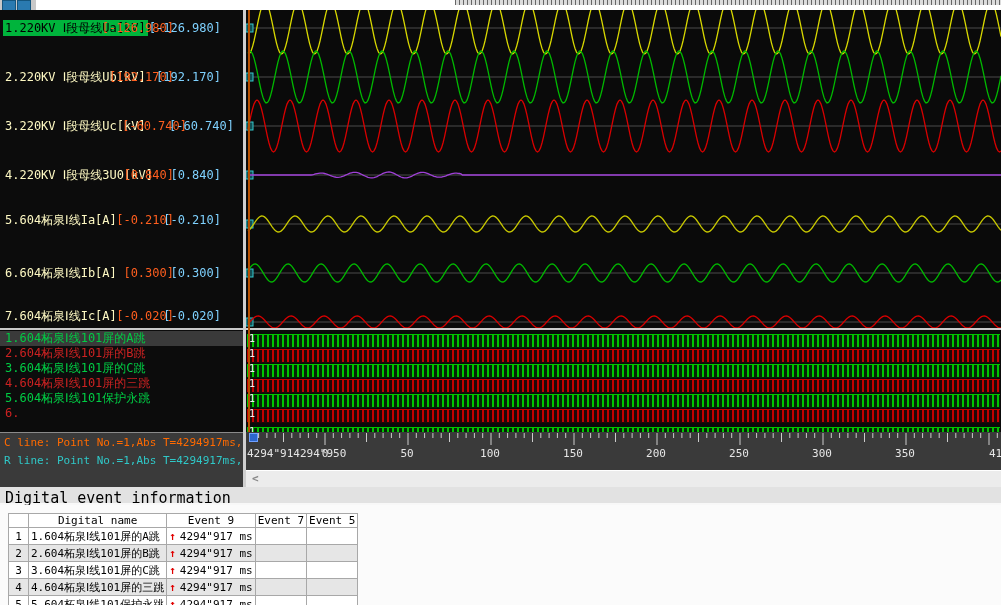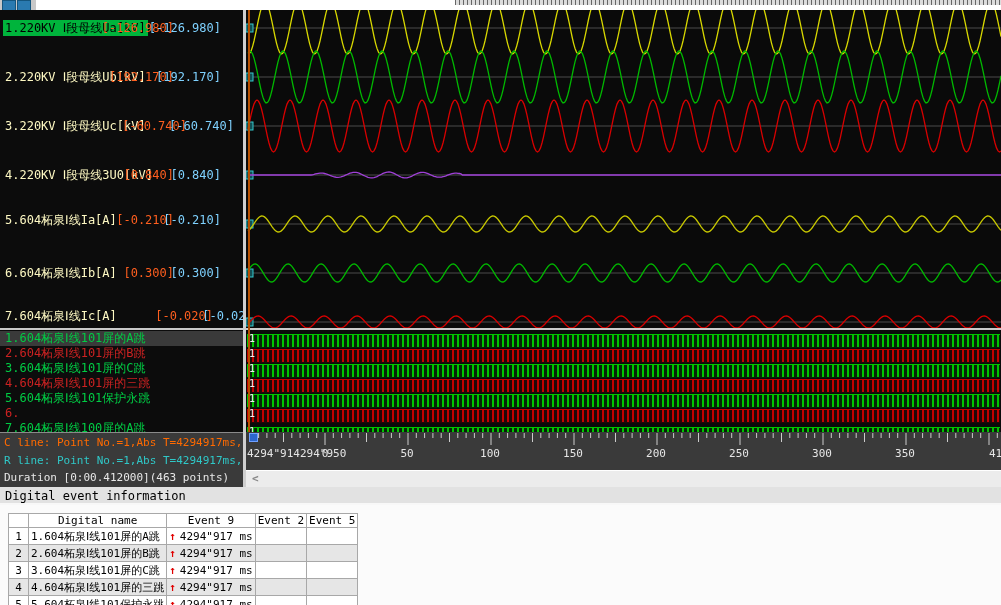--- a/index.html
+++ b/index.html
@@ -39,21 +39,21 @@
   
   #ruler{left:246px;top:432px;width:755px;height:38px;background:#3a3a3a;overflow:hidden;}
   .tick-label{position:absolute;top:15px;color:#e6e6e6;font-size:11px;white-space:nowrap;}
   .tick-label.ctr{transform:translateX(-50%);}
   #ruler-marker{position:absolute;left:3px;top:1px;width:7px;height:7px;background:#2d66cc;border:1px solid #6fa0ff;}
   
   #scrollstrip{left:246px;top:470px;width:755px;height:17px;background:#ececec;border-top:1px solid #ffffff;}
   #scroll-left{position:absolute;left:6px;top:1px;color:#888;font-size:11px;font-weight:bold;}
   
   #event-header-bar{left:0;top:487px;width:1001px;height:16px;background:#e2e2e2;border-bottom:2px solid #f8f8f8;}
-  #event-title{position:absolute;left:5px;top:2px;font-size:12px;color:#000;}
+  #event-title{position:absolute;left:5px;top:2px;font-size:15px;color:#000;}
   #table-panel{left:0;top:505px;width:1001px;height:100px;background:#fbfbfb;}
   #event-table{position:absolute;left:8px;top:8px;border-collapse:collapse;table-layout:fixed;background:#fff;}
   #event-table td,#event-table th{border:1px solid #a8a8a8;font-size:11px;font-weight:normal;
       padding:0 2px;overflow:hidden;white-space:nowrap;height:16px;}
   #event-table th{height:13px;text-align:center;}
   #event-table tr.even td{background:#e6e6e6;}
   td.cnum{text-align:center;}
   .evt-arrow{color:#e00000;font-weight:bold;margin-right:4px;}
 </style>
 </head>
@@ -90,39 +90,37 @@
       <div class="arow" style="top: 202px;">
         <span class="alabel">5.604柘泉Ⅰ线Ia[A]</span>
         <span class="aval v1">[-0.210]</span>
         <span class="aval v2">[-0.210]</span>
       </div>
       <div class="arow" style="top: 255px;">
         <span class="alabel">6.604柘泉Ⅰ线Ib[A]</span>
         <span class="aval v1">[0.300]</span>
         <span class="aval v2">[0.300]</span>
       </div>
-      <div class="arow" style="top: 298px; padding-left: 39px;">
+      <div class="arow" style="top: 298px;">
         <span class="alabel">7.604柘泉Ⅰ线Ic[A]</span>
         <span class="aval v1">[-0.020]</span>
         <span class="aval v2">[-0.020]</span>
       </div>
     </div>
   <div id="digital-list">
       <div class="drow dgreen sel" style="top: 2px;">1.604柘泉Ⅰ线101屏的A跳</div>
       <div class="drow dred" style="top: 17px;">2.604柘泉Ⅰ线101屏的B跳</div>
       <div class="drow dgreen" style="top: 32px;">3.604柘泉Ⅰ线101屏的C跳</div>
       <div class="drow dred" style="top: 47px;">4.604柘泉Ⅰ线101屏的三跳</div>
       <div class="drow dgreen" style="top: 62px;">5.604柘泉Ⅰ线101保护永跳</div>
       <div class="drow dred" style="top: 77px;">6.</div>
-      <div class="drow dgreen" style="top: 92px;">7.604柘泉Ⅰ线100屏的A跳</div>
     </div>
   <div id="status-panel">
     <div class="stline" id="st-c">C line: Point No.=1,Abs T=4294917ms,  Rel T=42949</div>
     <div class="stline" id="st-r">R line: Point No.=1,Abs T=4294917ms,  Rel T=42949</div>
-    <div class="stline" id="st-d">Duration [0:00.412000](463 points)</div>
   </div>
 </div>
 <div class="abs" id="vborder"></div>
 
 <div class="abs" id="plot">
   <svg id="wave-svg" width="755" height="318" xmlns="http://www.w3.org/2000/svg">
       <line x1="2" y1="18" x2="755" y2="18" stroke="#4a4a4a" stroke-width="1"></line>
       <rect x="0" y="14" width="7" height="8" fill="#124f54" stroke="#35c8cc" stroke-width="1"></rect>
       <polyline points="2.0,43.9 3.5,43.5 5.0,41.1 6.5,36.8 8.0,31.0 9.5,24.1 11.0,16.8 12.5,9.5 14.0,2.9 15.5,-2.4 17.0,-6.1 18.5,-7.9 20.0,-7.5 21.5,-5.1 23.0,-0.8 24.5,5.0 26.0,11.9 27.5,19.2 29.0,26.5 30.5,33.1 32.0,38.4 33.5,42.1 35.0,43.9 36.5,43.5 38.0,41.1 39.5,36.8 41.0,31.0 42.5,24.1 44.0,16.8 45.5,9.5 47.0,2.9 48.5,-2.4 50.0,-6.1 51.5,-7.9 53.0,-7.5 54.5,-5.1 56.0,-0.8 57.5,5.0 59.0,11.9 60.5,19.2 62.0,26.5 63.5,33.1 65.0,38.4 66.5,42.1 68.0,43.9 69.5,43.5 71.0,41.1 72.5,36.8 74.0,31.0 75.5,24.1 77.0,16.8 78.5,9.5 80.0,2.9 81.5,-2.4 83.0,-6.1 84.5,-7.9 86.0,-7.5 87.5,-5.1 89.0,-0.8 90.5,5.0 92.0,11.9 93.5,19.2 95.0,26.5 96.5,33.1 98.0,38.4 99.5,42.1 101.0,43.9 102.5,43.5 104.0,41.1 105.5,36.8 107.0,31.0 108.5,24.1 110.0,16.8 111.5,9.5 113.0,2.9 114.5,-2.4 116.0,-6.1 117.5,-7.9 119.0,-7.5 120.5,-5.1 122.0,-0.8 123.5,5.0 125.0,11.9 126.5,19.2 128.0,26.5 129.5,33.1 131.0,38.4 132.5,42.1 134.0,43.9 135.5,43.5 137.0,41.1 138.5,36.8 140.0,31.0 141.5,24.1 143.0,16.8 144.5,9.5 146.0,2.9 147.5,-2.4 149.0,-6.1 150.5,-7.9 152.0,-7.5 153.5,-5.1 155.0,-0.8 156.5,5.0 158.0,11.9 159.5,19.2 161.0,26.5 162.5,33.1 164.0,38.4 165.5,42.1 167.0,43.9 168.5,43.5 170.0,41.1 171.5,36.8 173.0,31.0 174.5,24.1 176.0,16.8 177.5,9.5 179.0,2.9 180.5,-2.4 182.0,-6.1 183.5,-7.9 185.0,-7.5 186.5,-5.1 188.0,-0.8 189.5,5.0 191.0,11.9 192.5,19.2 194.0,26.5 195.5,33.1 197.0,38.4 198.5,42.1 200.0,43.9 201.5,43.5 203.0,41.1 204.5,36.8 206.0,31.0 207.5,24.1 209.0,16.8 210.5,9.5 212.0,2.9 213.5,-2.4 215.0,-6.1 216.5,-7.9 218.0,-7.5 219.5,-5.1 221.0,-0.8 222.5,5.0 224.0,11.9 225.5,19.2 227.0,26.5 228.5,33.1 230.0,38.4 231.5,42.1 233.0,43.9 234.5,43.5 236.0,41.1 237.5,36.8 239.0,31.0 240.5,24.1 242.0,16.8 243.5,9.5 245.0,2.9 246.5,-2.4 248.0,-6.1 249.5,-7.9 251.0,-7.5 252.5,-5.1 254.0,-0.8 255.5,5.0 257.0,11.9 258.5,19.2 260.0,26.5 261.5,33.1 263.0,38.4 264.5,42.1 266.0,43.9 267.5,43.5 269.0,41.1 270.5,36.8 272.0,31.0 273.5,24.1 275.0,16.8 276.5,9.5 278.0,2.9 279.5,-2.4 281.0,-6.1 282.5,-7.9 284.0,-7.5 285.5,-5.1 287.0,-0.8 288.5,5.0 290.0,11.9 291.5,19.2 293.0,26.5 294.5,33.1 296.0,38.4 297.5,42.1 299.0,43.9 300.5,43.5 302.0,41.1 303.5,36.8 305.0,31.0 306.5,24.1 308.0,16.8 309.5,9.5 311.0,2.9 312.5,-2.4 314.0,-6.1 315.5,-7.9 317.0,-7.5 318.5,-5.1 320.0,-0.8 321.5,5.0 323.0,11.9 324.5,19.2 326.0,26.5 327.5,33.1 329.0,38.4 330.5,42.1 332.0,43.9 333.5,43.5 335.0,41.1 336.5,36.8 338.0,31.0 339.5,24.1 341.0,16.8 342.5,9.5 344.0,2.9 345.5,-2.4 347.0,-6.1 348.5,-7.9 350.0,-7.5 351.5,-5.1 353.0,-0.8 354.5,5.0 356.0,11.9 357.5,19.2 359.0,26.5 360.5,33.1 362.0,38.4 363.5,42.1 365.0,43.9 366.5,43.5 368.0,41.1 369.5,36.8 371.0,31.0 372.5,24.1 374.0,16.8 375.5,9.5 377.0,2.9 378.5,-2.4 380.0,-6.1 381.5,-7.9 383.0,-7.5 384.5,-5.1 386.0,-0.8 387.5,5.0 389.0,11.9 390.5,19.2 392.0,26.5 393.5,33.1 395.0,38.4 396.5,42.1 398.0,43.9 399.5,43.5 401.0,41.1 402.5,36.8 404.0,31.0 405.5,24.1 407.0,16.8 408.5,9.5 410.0,2.9 411.5,-2.4 413.0,-6.1 414.5,-7.9 416.0,-7.5 417.5,-5.1 419.0,-0.8 420.5,5.0 422.0,11.9 423.5,19.2 425.0,26.5 426.5,33.1 428.0,38.4 429.5,42.1 431.0,43.9 432.5,43.5 434.0,41.1 435.5,36.8 437.0,31.0 438.5,24.1 440.0,16.8 441.5,9.5 443.0,2.9 444.5,-2.4 446.0,-6.1 447.5,-7.9 449.0,-7.5 450.5,-5.1 452.0,-0.8 453.5,5.0 455.0,11.9 456.5,19.2 458.0,26.5 459.5,33.1 461.0,38.4 462.5,42.1 464.0,43.9 465.5,43.5 467.0,41.1 468.5,36.8 470.0,31.0 471.5,24.1 473.0,16.8 474.5,9.5 476.0,2.9 477.5,-2.4 479.0,-6.1 480.5,-7.9 482.0,-7.5 483.5,-5.1 485.0,-0.8 486.5,5.0 488.0,11.9 489.5,19.2 491.0,26.5 492.5,33.1 494.0,38.4 495.5,42.1 497.0,43.9 498.5,43.5 500.0,41.1 501.5,36.8 503.0,31.0 504.5,24.1 506.0,16.8 507.5,9.5 509.0,2.9 510.5,-2.4 512.0,-6.1 513.5,-7.9 515.0,-7.5 516.5,-5.1 518.0,-0.8 519.5,5.0 521.0,11.9 522.5,19.2 524.0,26.5 525.5,33.1 527.0,38.4 528.5,42.1 530.0,43.9 531.5,43.5 533.0,41.1 534.5,36.8 536.0,31.0 537.5,24.1 539.0,16.8 540.5,9.5 542.0,2.9 543.5,-2.4 545.0,-6.1 546.5,-7.9 548.0,-7.5 549.5,-5.1 551.0,-0.8 552.5,5.0 554.0,11.9 555.5,19.2 557.0,26.5 558.5,33.1 560.0,38.4 561.5,42.1 563.0,43.9 564.5,43.5 566.0,41.1 567.5,36.8 569.0,31.0 570.5,24.1 572.0,16.8 573.5,9.5 575.0,2.9 576.5,-2.4 578.0,-6.1 579.5,-7.9 581.0,-7.5 582.5,-5.1 584.0,-0.8 585.5,5.0 587.0,11.9 588.5,19.2 590.0,26.5 591.5,33.1 593.0,38.4 594.5,42.1 596.0,43.9 597.5,43.5 599.0,41.1 600.5,36.8 602.0,31.0 603.5,24.1 605.0,16.8 606.5,9.5 608.0,2.9 609.5,-2.4 611.0,-6.1 612.5,-7.9 614.0,-7.5 615.5,-5.1 617.0,-0.8 618.5,5.0 620.0,11.9 621.5,19.2 623.0,26.5 624.5,33.1 626.0,38.4 627.5,42.1 629.0,43.9 630.5,43.5 632.0,41.1 633.5,36.8 635.0,31.0 636.5,24.1 638.0,16.8 639.5,9.5 641.0,2.9 642.5,-2.4 644.0,-6.1 645.5,-7.9 647.0,-7.5 648.5,-5.1 650.0,-0.8 651.5,5.0 653.0,11.9 654.5,19.2 656.0,26.5 657.5,33.1 659.0,38.4 660.5,42.1 662.0,43.9 663.5,43.5 665.0,41.1 666.5,36.8 668.0,31.0 669.5,24.1 671.0,16.8 672.5,9.5 674.0,2.9 675.5,-2.4 677.0,-6.1 678.5,-7.9 680.0,-7.5 681.5,-5.1 683.0,-0.8 684.5,5.0 686.0,11.9 687.5,19.2 689.0,26.5 690.5,33.1 692.0,38.4 693.5,42.1 695.0,43.9 696.5,43.5 698.0,41.1 699.5,36.8 701.0,31.0 702.5,24.1 704.0,16.8 705.5,9.5 707.0,2.9 708.5,-2.4 710.0,-6.1 711.5,-7.9 713.0,-7.5 714.5,-5.1 716.0,-0.8 717.5,5.0 719.0,11.9 720.5,19.2 722.0,26.5 723.5,33.1 725.0,38.4 726.5,42.1 728.0,43.9 729.5,43.5 731.0,41.1 732.5,36.8 734.0,31.0 735.5,24.1 737.0,16.8 738.5,9.5 740.0,2.9 741.5,-2.4 743.0,-6.1 744.5,-7.9 746.0,-7.5 747.5,-5.1 749.0,-0.8 750.5,5.0 752.0,11.9 753.5,19.2 755.0,26.5" fill="none" stroke="#d8d800" stroke-width="1.3"></polyline>
       <line x1="2" y1="67" x2="755" y2="67" stroke="#4a4a4a" stroke-width="1"></line>
@@ -277,21 +275,21 @@
         <col style="width:129px">
         <col style="width:82px">
         <col style="width:47px">
         <col style="width:47px">
       </colgroup>
     <thead>
         <tr>
           <th></th>
           <th>Digital name</th>
           <th>Event 9</th>
-          <th>Event 2</th>
+          <th>Event 7</th>
           <th>Event 5</th>
         </tr>
       </thead>
     <tbody>
         <tr>
           <td class="cnum">1</td>
           <td>1.604柘泉Ⅰ线101屏的A跳</td>
           <td><span class="evt-arrow">↑</span><span>4294"917 ms</span></td>
           <td></td>
           <td></td>

